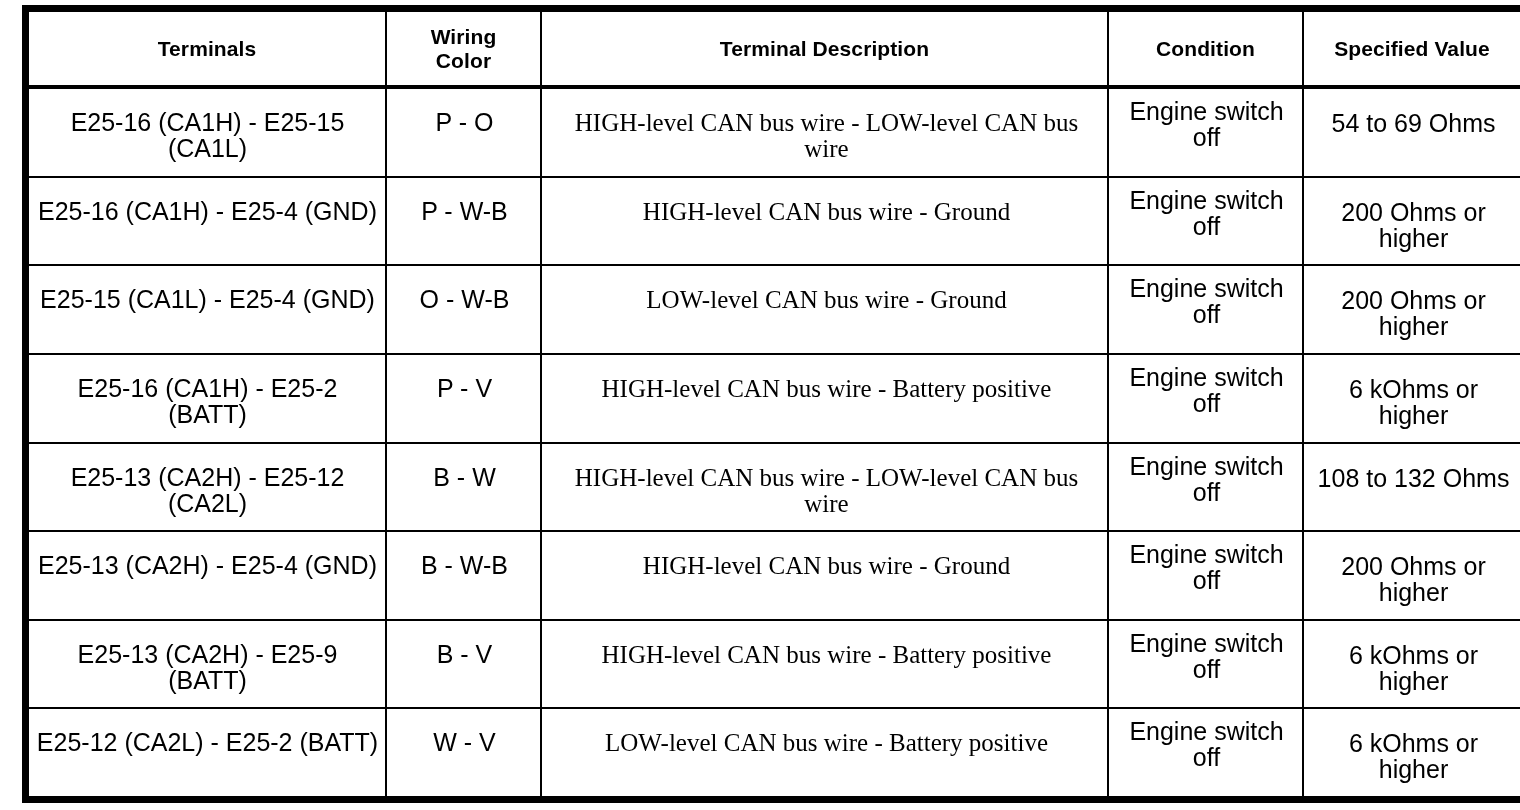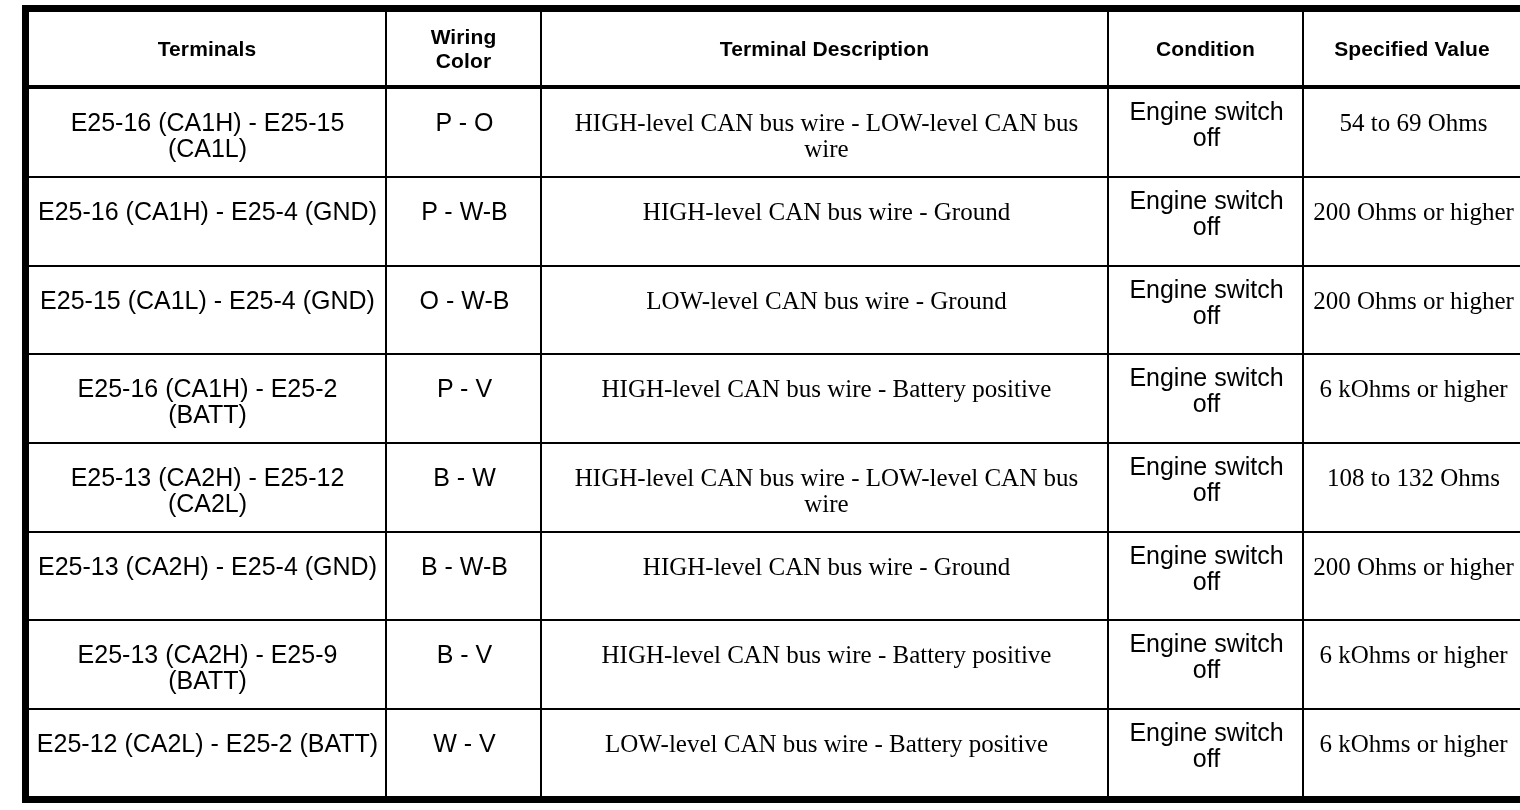--- a/index.html
+++ b/index.html
@@ -60,21 +60,21 @@
   
   td.col-term .cellpad{padding-left:7px;}
   td.col-color .cellpad{padding-left:8px;padding-top:20px;}
   td.col-desc  .cellpad{padding-left:10px;}
   td.col-cond  .cellpad{padding-left:8px;padding-top:9px;}
   td.col-val   .cellpad{padding-left:9px;padding-top:10px;}
 
   
   td.col-term.oneline .cellpad{padding-top:20px;}
   td.col-desc.oneline .cellpad{padding-top:21px;font-family:Liberation Serif, serif;}
-  td.col-val.oneline  .cellpad{padding-top:21px;font-family:Liberation Serif, serif;}
+  td.col-val.oneline  .cellpad{padding-top:21px;}
 
   .hdr-two{display:block;}
 </style>
 </head>
 <body>
 
 <div id="sheet">
   <table class="spec">
     <colgroup>
       <col class="c-term">

